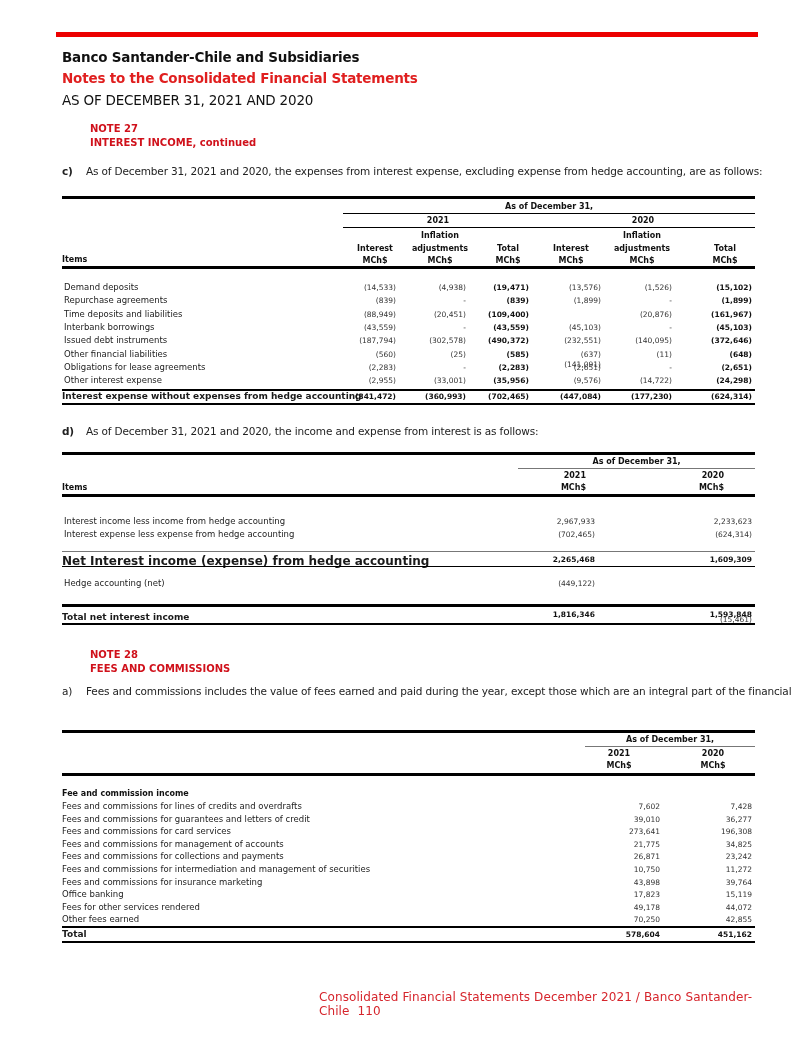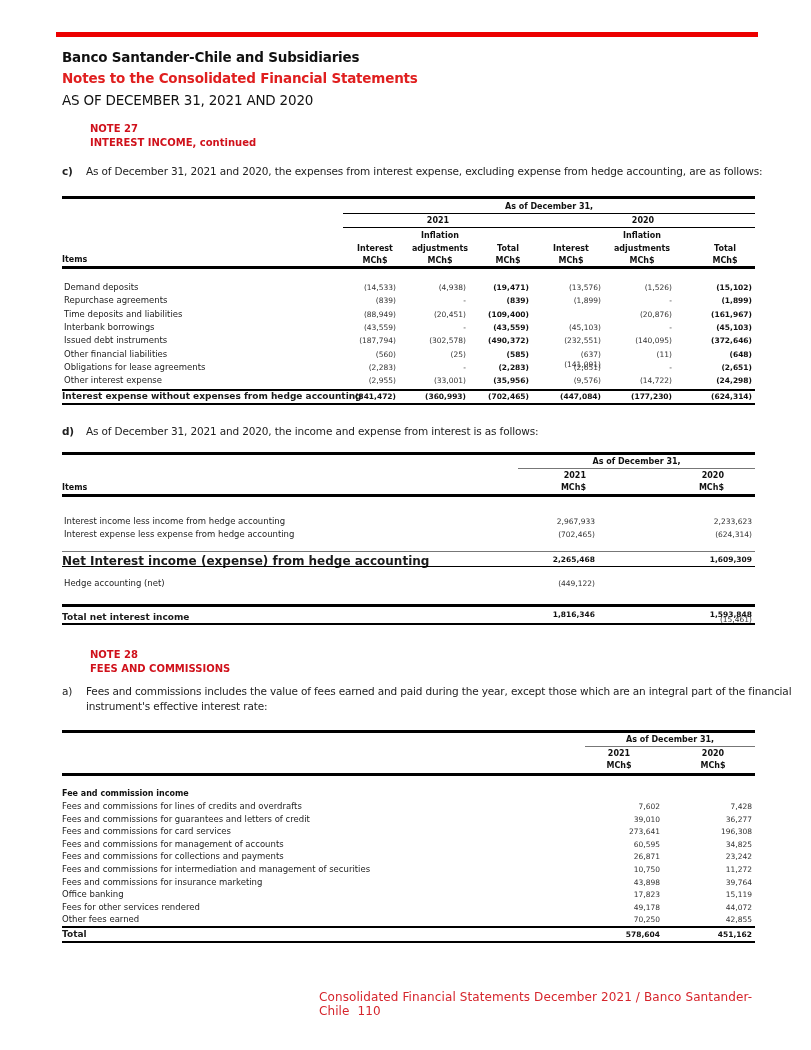--- a/index.html
+++ b/index.html
@@ -199,21 +199,20 @@
   <div class="rule" style="left:62px; top:623px; width:693px; height:2px;"></div>
 </div>
 
 <div class="note" style="top:648px;">
   <div>NOTE 28</div>
   <div>FEES AND COMMISSIONS</div>
 </div>
 
 <div class="para" style="top:684px;">
   <span class="lbl-it">a)</span><span>Fees and commissions includes the value of fees earned and paid during the year, except those which are an integral part of the financial</span>
-  <span class="cont">instrument's effective interest rate:</span>
 </div>
 
 <div>
   <div class="rule" style="left:62px; top:730px; width:693px; height:3px;"></div>
   <div class="t hd c" style="left:585px; top:735px; width:170px;">As of December 31,</div>
   <div class="rule gray" style="left:585px; top:746px; width:170px; height:1px;"></div>
   <div class="t hd r" style="left:604px; top:748px; width:30px; line-height:12px;">
     <div class="c">2021</div>
       <div class="c">MCh$</div>
   </div>
@@ -229,21 +228,21 @@
       <div class="t lab" style="left: 62px; top: 801px;">Fees and commissions for lines of credits and overdrafts</div>
       <div class="t num r" style="left: 560px; top: 802px; width: 100px;">7,602</div>
       <div class="t num r" style="left: 652px; top: 802px; width: 100px;">7,428</div>
       <div class="t lab" style="left: 62px; top: 813.6px;">Fees and commissions for guarantees and letters of credit</div>
       <div class="t num r" style="left: 560px; top: 814.6px; width: 100px;">39,010</div>
       <div class="t num r" style="left: 652px; top: 814.6px; width: 100px;">36,277</div>
       <div class="t lab" style="left: 62px; top: 826.2px;">Fees and commissions for card services</div>
       <div class="t num r" style="left: 560px; top: 827.2px; width: 100px;">273,641</div>
       <div class="t num r" style="left: 652px; top: 827.2px; width: 100px;">196,308</div>
       <div class="t lab" style="left: 62px; top: 838.8px;">Fees and commissions for management of accounts</div>
-      <div class="t num r" style="left: 560px; top: 839.8px; width: 100px;">60,595</div>
+      <div class="t num r" style="left: 560px; top: 839.8px; width: 100px;">21,775</div>
       <div class="t num r" style="left: 652px; top: 839.8px; width: 100px;">34,825</div>
       <div class="t lab" style="left: 62px; top: 851.4px;">Fees and commissions for collections and payments</div>
       <div class="t num r" style="left: 560px; top: 852.4px; width: 100px;">26,871</div>
       <div class="t num r" style="left: 652px; top: 852.4px; width: 100px;">23,242</div>
       <div class="t lab" style="left: 62px; top: 864px;">Fees and commissions for intermediation and management of  securities</div>
       <div class="t num r" style="left: 560px; top: 865px; width: 100px;">10,750</div>
       <div class="t num r" style="left: 652px; top: 865px; width: 100px;">11,272</div>
       <div class="t lab" style="left: 62px; top: 876.6px;">Fees and commissions for insurance marketing</div>
       <div class="t num r" style="left: 560px; top: 877.6px; width: 100px;">43,898</div>
       <div class="t num r" style="left: 652px; top: 877.6px; width: 100px;">39,764</div>

